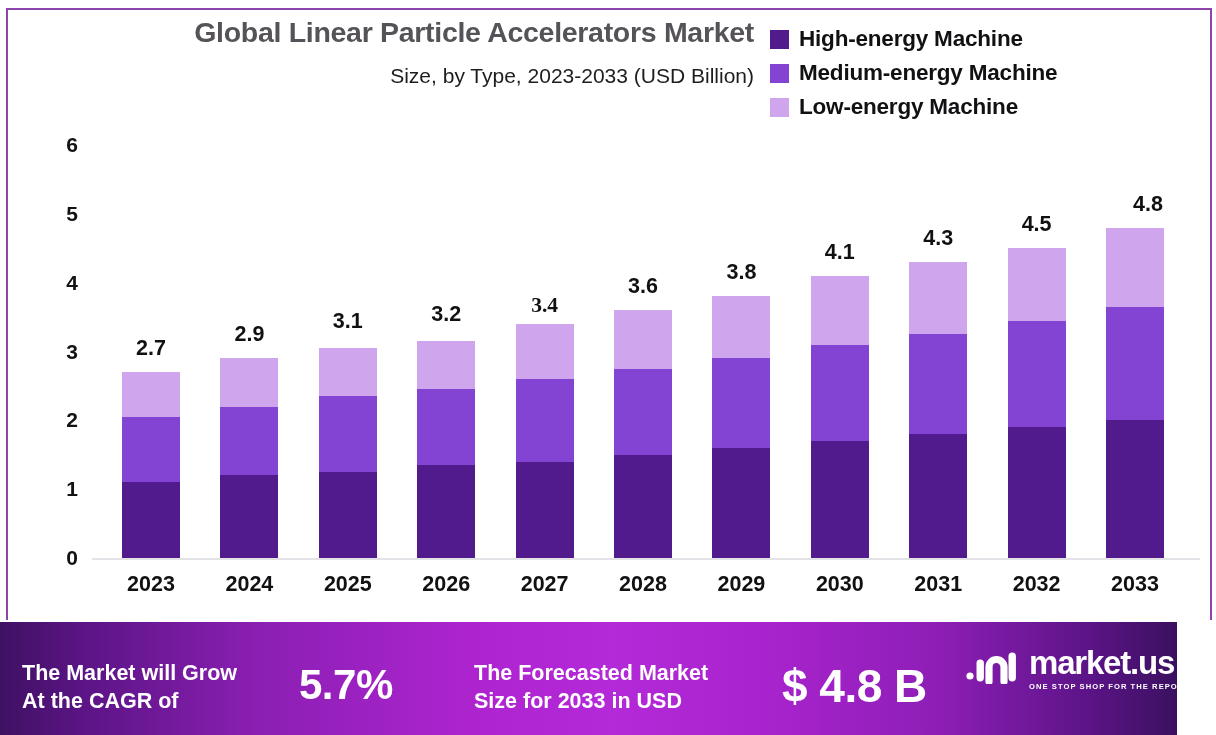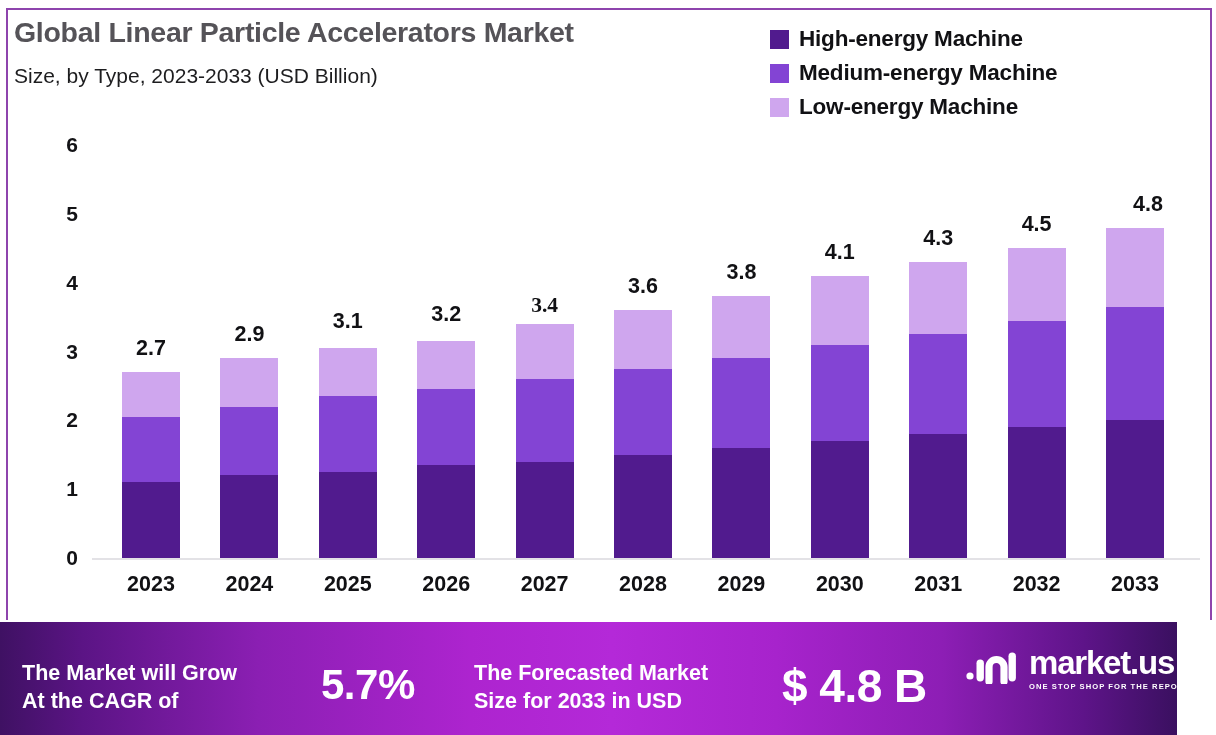--- a/index.html
+++ b/index.html
@@ -24,21 +24,21 @@
     background: #ffffff;
     border: 2px solid #8e44ad;
     border-bottom: none;
   }
 
   
   .title-block {
     position: absolute;
     left: 14px; top: 16px;
     width: 740px;
-    text-align: left;
+    text-align: right;
   }
   .title-main {
     font-size: 28.5px;
     font-weight: bold;
     color: #555358;
     letter-spacing: -0.3px;
     white-space: nowrap;
   }
   .title-sub {
     font-size: 21px;
@@ -147,21 +147,21 @@
     white-space: nowrap;
   }
   .banner-big {
     color: #ffffff;
     font-weight: bold;
     font-size: 42px;
     white-space: nowrap;
     letter-spacing: -0.5px;
   }
   .cagr-block { position: absolute; left: 22px; top: 38px; }
-  .cagr-value { position: absolute; left: 321px; top: 39px; }
+  .cagr-value { position: absolute; left: 299px; top: 39px; }
   .forecast-block { position: absolute; left: 474px; top: 38px; }
   .forecast-value { position: absolute; left: 782px; top: 37px; font-size: 46px; }
 
   .logo {
     position: absolute;
     left: 965px; top: 646px;
     display: flex;
     align-items: center;
   }
   .logo-mark { margin-right: 8px; }

